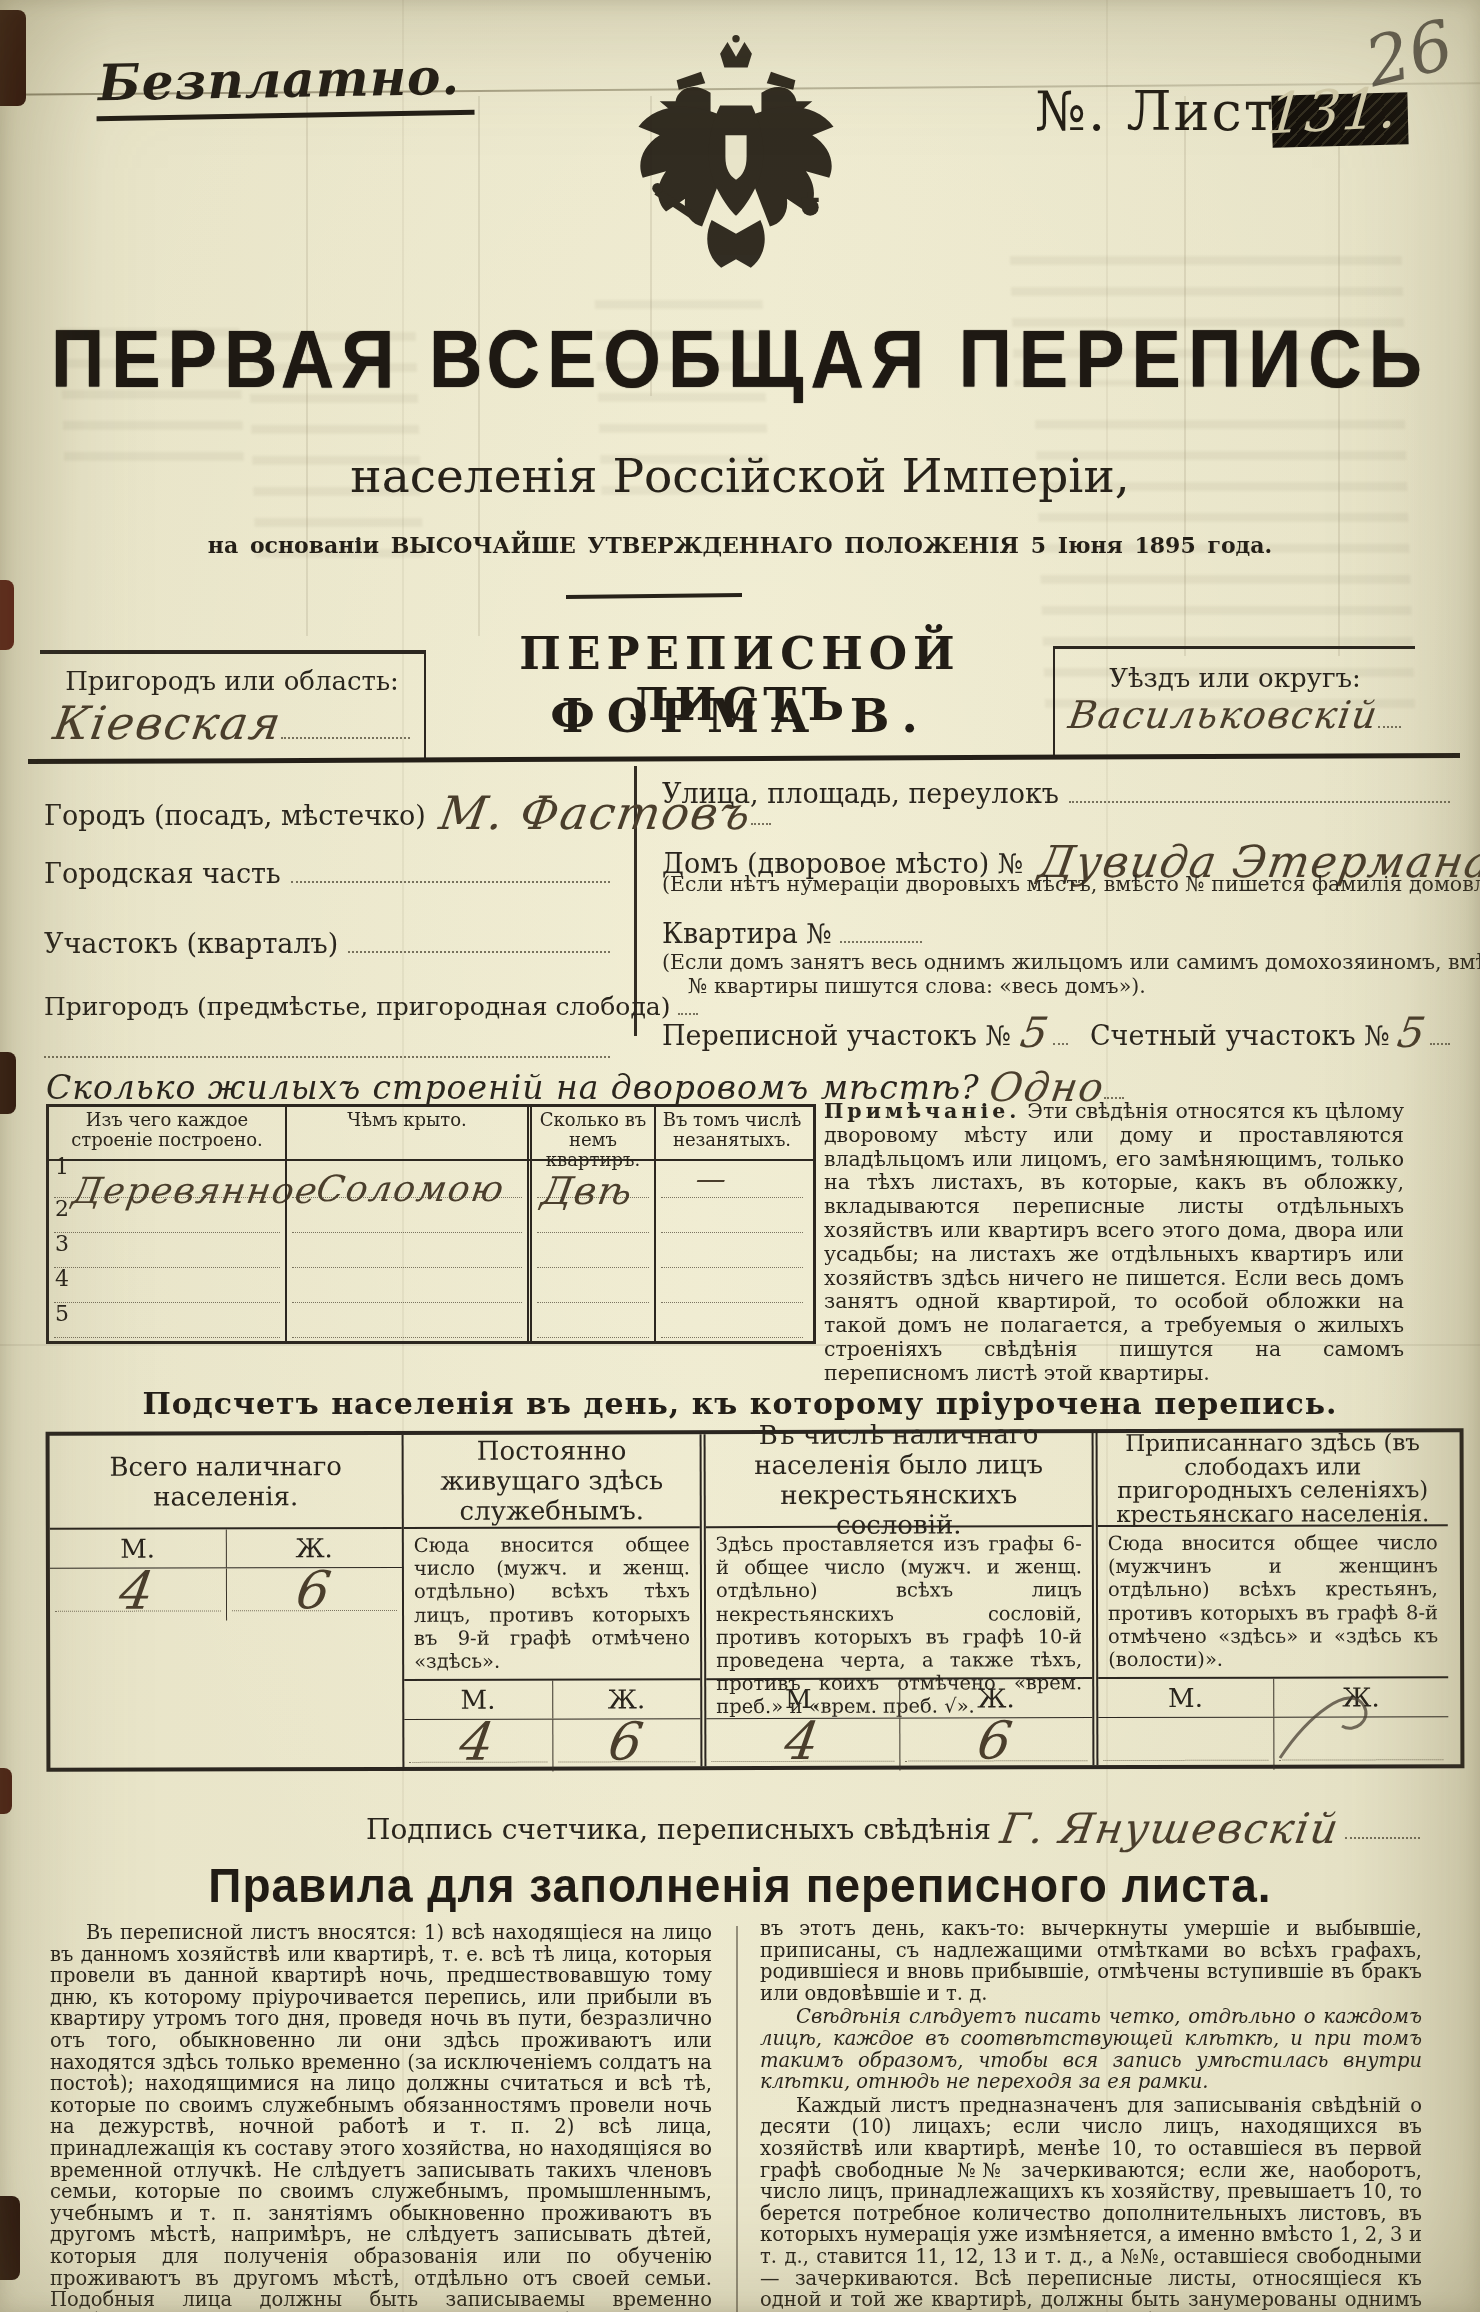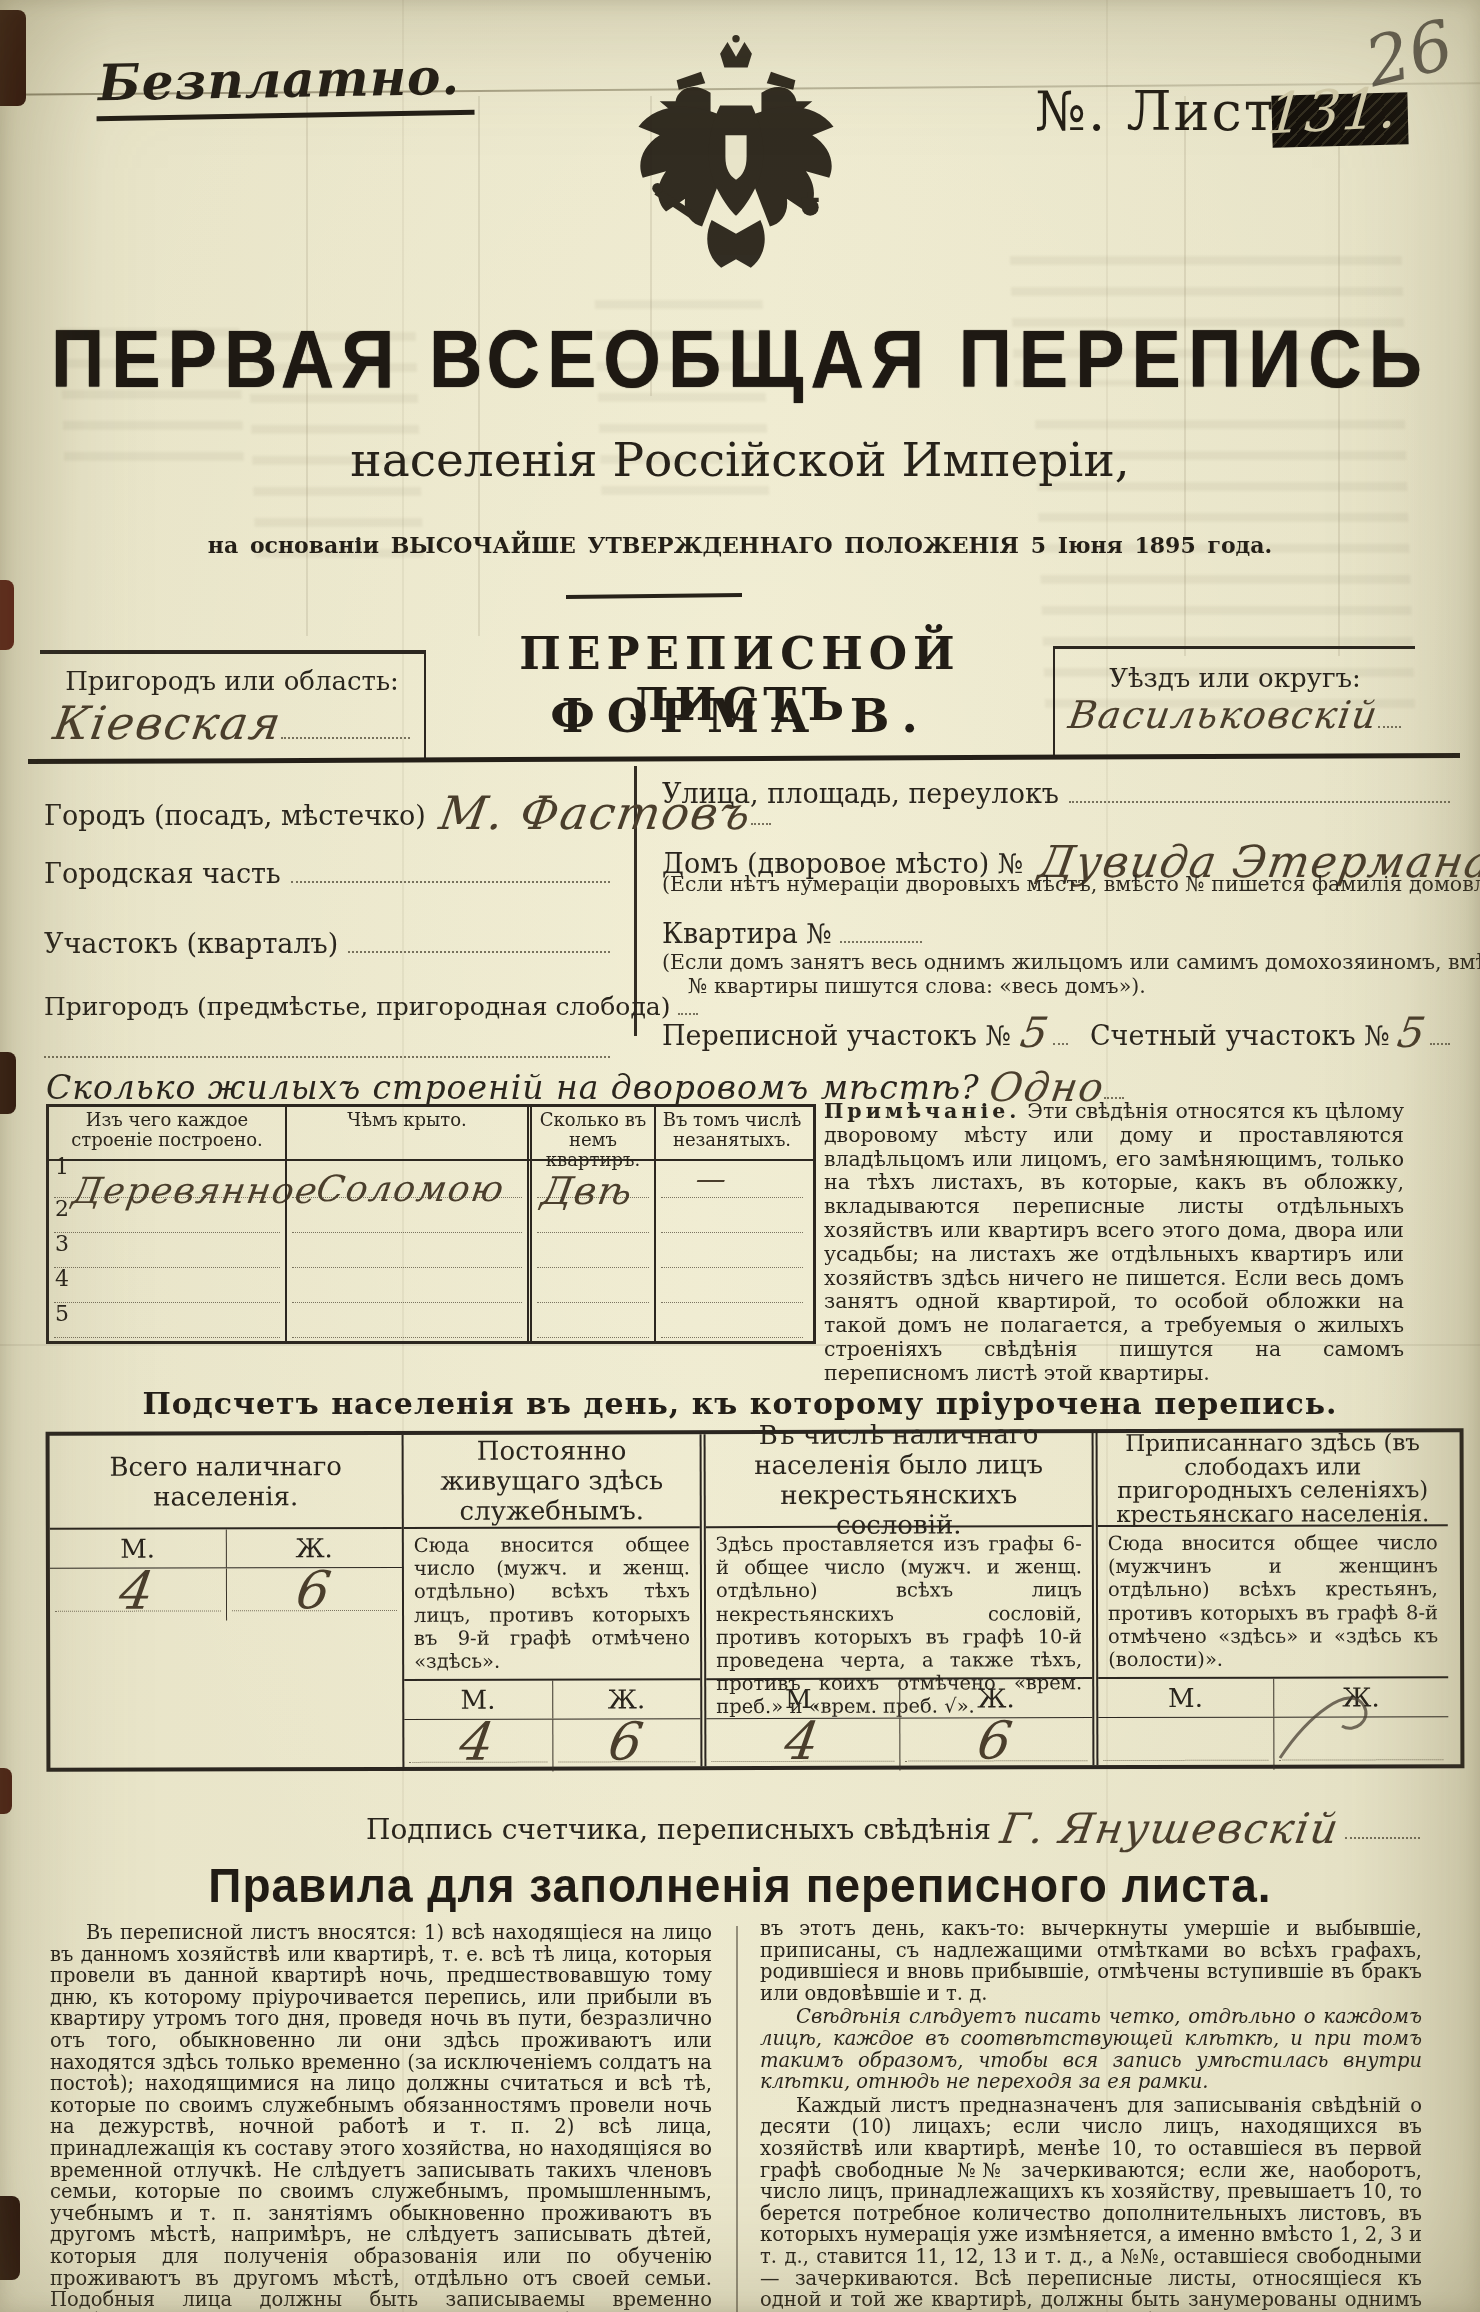--- a/index.html
+++ b/index.html
@@ -39,21 +39,21 @@
   .noblock{position:absolute;left:1272px;top:94px;width:136px;height:52px;transform:rotate(-1.4deg);
     background:repeating-linear-gradient(135deg,#15110c 0 7px,#322d20 7px 9px);}
   .no-hw{position:absolute;left:1268px;top:78px;font-size:56px;color:#cfc8a7;z-index:3;transform:rotate(-3deg) skewX(-8deg);}
   .corner{position:absolute;left:1366px;top:14px;font-size:68px;font-style:italic;
     color:rgba(62,57,48,.78);transform:rotate(-14deg);}
   .eagle{position:absolute;left:630px;top:30px;width:212px;height:272px;}
   
   .t-main{position:absolute;left:0;top:316px;width:100%;text-align:center;
     font-family:"Liberation Sans","DejaVu Sans",sans-serif;font-weight:bold;font-size:74px;
     letter-spacing:7px;color:#1e1913;transform:scaleY(1.1);text-shadow:0 0 1px #1e1913;}
-  .t-sub{position:absolute;left:0;top:432px;width:100%;text-align:center;font-size:47px;color:#27221a;}
+  .t-sub{position:absolute;left:0;top:448px;width:100%;text-align:center;font-size:47px;color:#27221a;}
   .t-basis{position:absolute;left:0;top:532px;width:100%;text-align:center;font-size:22px;
     font-weight:bold;word-spacing:4px;color:#241f17;}
   .rule-short{position:absolute;left:566px;top:594px;width:176px;height:4px;background:#272219;transform:rotate(-.6deg);}
   
   .boxL{position:absolute;left:40px;top:650px;width:384px;height:106px;
     border-top:4px solid #2c2720;border-right:2.5px solid #2c2720;}
   .boxL .lbl{display:block;text-align:center;margin-top:12px;font-size:26px;}
   .boxR{position:absolute;left:1053px;top:646px;width:360px;height:110px;
     border-top:3.5px solid #2c2720;border-left:2.5px solid #2c2720;}
   .boxR .lbl{display:block;text-align:center;margin-top:14px;font-size:26px;}

